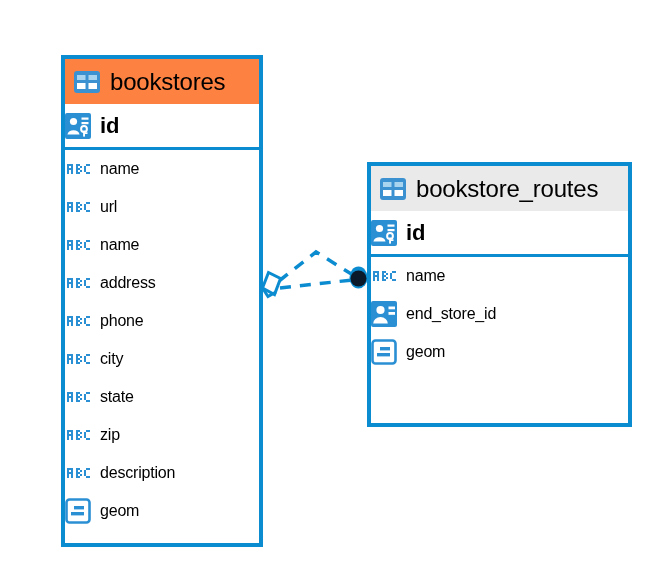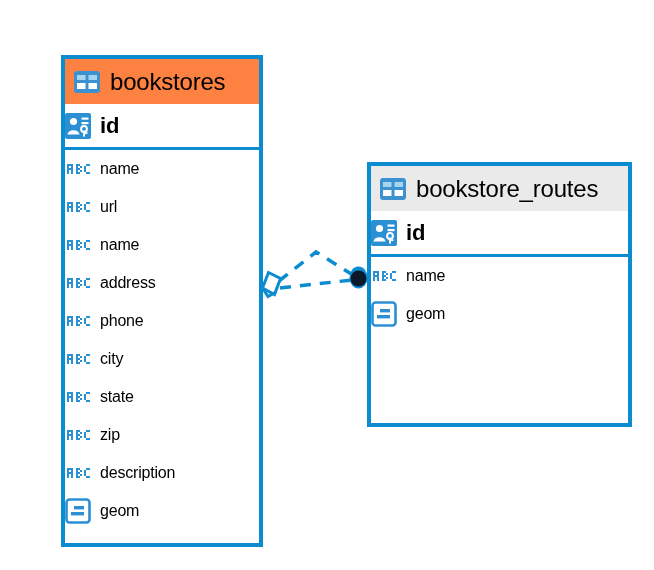--- a/index.html
+++ b/index.html
@@ -425,20 +425,32 @@
               <rect x="32" y="3" width="6" height="3"></rect>
                 <rect x="29" y="6" width="3" height="9"></rect>
               <rect x="32" y="15" width="6" height="3"></rect>
             </g>
           </svg>
         </span>
         <span class="field-label">name</span>
       </div>
 
 
+      <div class="field-row">
+        <span class="icon">
+          <svg width="26" height="26" viewBox="0 0 26 26" xmlns="http://www.w3.org/2000/svg">
+            <rect x="0" y="0" width="26" height="26" rx="2" fill="#2b8fd4"></rect>
+            <circle cx="9.5" cy="9" r="4.1" fill="#ffffff"></circle>
+            <path d="M 2.2 22.5 a 7.3 6.4 0 0 1 14.6 0 Z" fill="#ffffff"></path>
+            <rect x="17.5" y="5.5" width="6.5" height="2.8" fill="#ffffff"></rect>
+            <rect x="17.5" y="11" width="6.5" height="2.8" fill="#ffffff"></rect>
+          </svg>
+        </span>
+        <span class="field-label">end_store_id</span>
+      </div>
 
       <div class="field-row">
         <span class="icon">
           <svg width="26" height="26" viewBox="0 0 26 26" xmlns="http://www.w3.org/2000/svg">
             <rect x="1.5" y="1.5" width="23" height="23" rx="3" fill="#ffffff" stroke="#2b8fd4" stroke-width="2.6"></rect>
             <rect x="9" y="8" width="10" height="3.4" fill="#2b8fd4"></rect>
             <rect x="6" y="14" width="13" height="3.4" fill="#2b8fd4"></rect>
           </svg>
         </span>
         <span class="field-label">geom</span>

